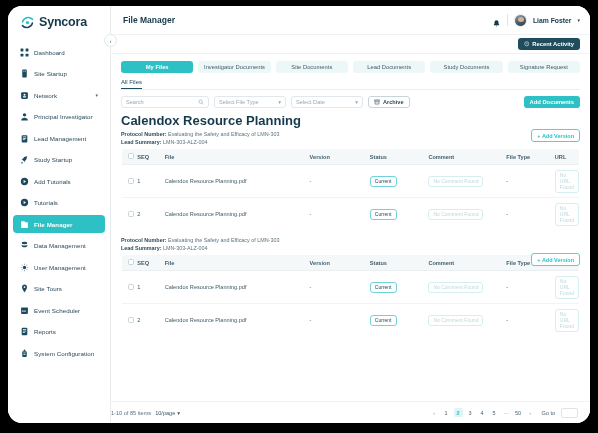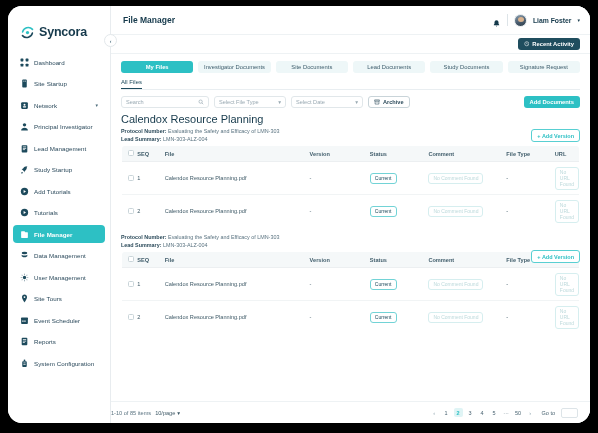--- a/index.html
+++ b/index.html
@@ -17,21 +17,21 @@
     border-radius: 14px;
     overflow: hidden;
     display: flex;
   }
 
   
   .sidebar {
     width: 103px;
     background: #ffffff;
     border-right: 1px solid #e8ecef;
-    padding-top: 13px;
+    padding-top: 3px;
     flex-shrink: 0;
     position: relative;
   }
   .logo-row {
     display: flex; align-items: center;
     gap: 4px;
     padding: 2px 0 0 12px;
     height: 24px;
   }
   .logo-mark { width: 15px; height: 15px; flex-shrink: 0; }
@@ -215,21 +215,21 @@
     font-size: 5.8px; font-weight: 600;
     cursor: pointer;
   }
   .ico-sm { width: 6px; height: 6px; flex-shrink: 0; }
 
   
   .sections { flex: 1; overflow: hidden; }
 
   .section { margin-bottom: 4px; position: relative; }
   .sec-title {
-    font-size: 11px; font-weight: 400; color: #15394b;
+    font-size: 13px; font-weight: 700; color: #15394b;
     margin-bottom: 3px;
   }
   .meta-line { font-size: 5.4px; color: #5a7380; margin-bottom: 2px; }
   .meta-label { color: #2c4b5b; font-weight: 600; }
   .add-version-btn {
     position: absolute; right: 0; top: 16px;
     border: 1px solid #58cfd2;
     color: #2dc0c4;
     border-radius: 3px;
     font-size: 5.5px; font-weight: 600;

